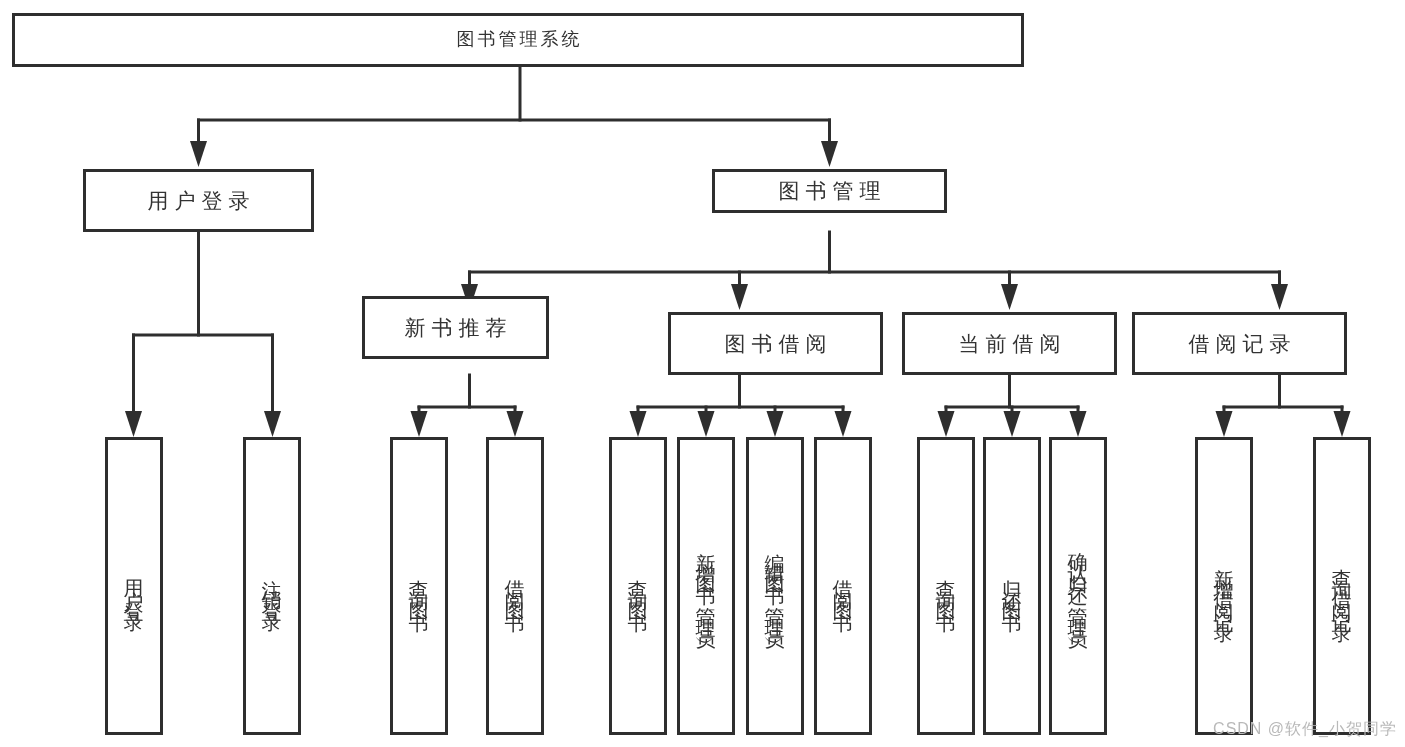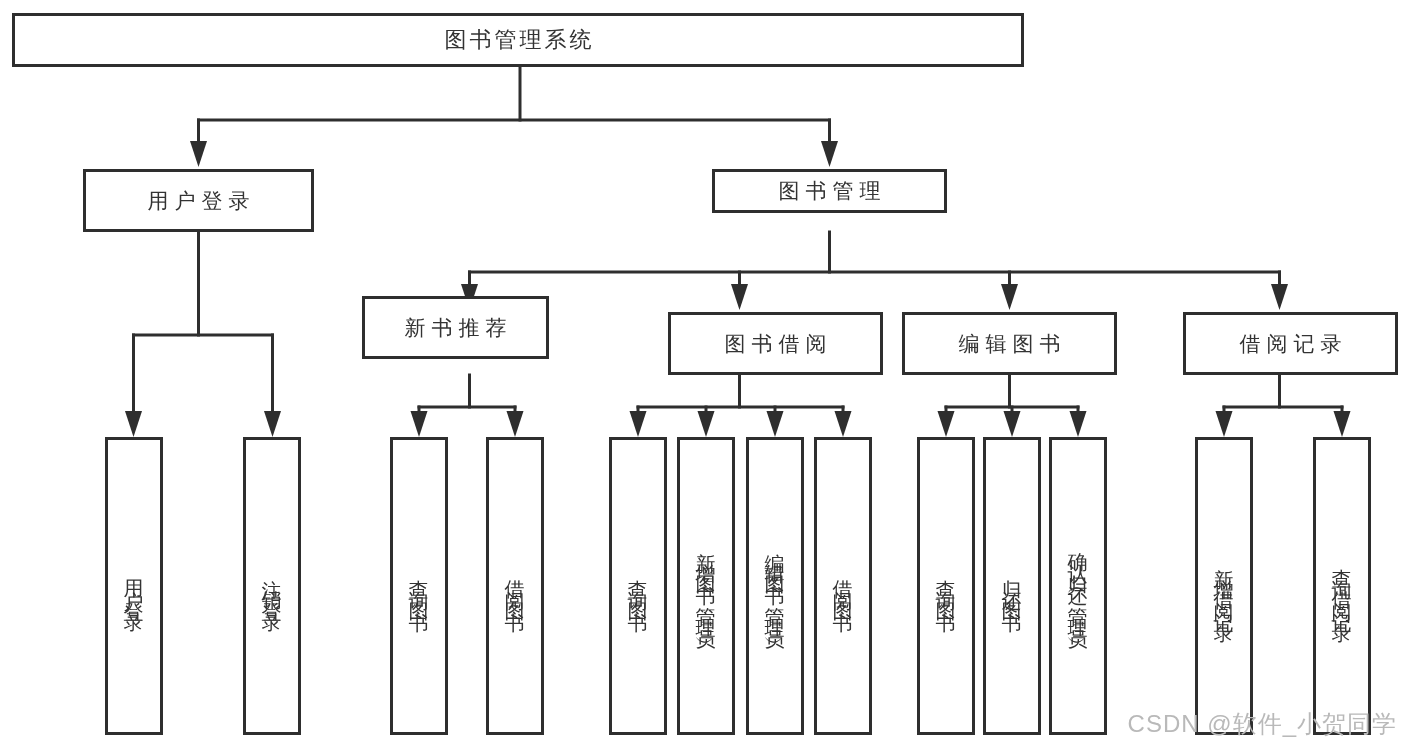--- a/index.html
+++ b/index.html
@@ -24,31 +24,31 @@
     box-sizing:border-box;
     border:3px solid var(--c-line);
     background:#ffffff;
     display:flex;align-items:center;justify-content:center;
     color:var(--c-text);
   }
   .node.h span{
     font-size:21px;letter-spacing:6px;margin-right:-6px;
     white-space:nowrap;line-height:1.2;
   }
-  .node.root span{font-size:22px;letter-spacing:3px;margin-right:-3px;}
+  .node.root span{font-size:18px;letter-spacing:3px;margin-right:-3px;}
   .node.v span{
     writing-mode:vertical-rl;
     text-orientation:mixed;
     font-size:20px;line-height:1;
     letter-spacing:11px;
     white-space:nowrap;
   }
   .watermark{
     position:absolute;right:8px;bottom:7px;
-    font-size:24px;letter-spacing:1px;
+    font-size:16px;letter-spacing:1px;
     color:var(--c-watermark);
     z-index:5;
   }
 </style>
 </head>
 <body>
 
 <div class="stage">
 
   <svg class="connectors" width="1405" height="747" viewBox="0 0 1405 747">
@@ -138,23 +138,23 @@
     <span>图书管理</span>
   </div>
 
   <div class="node h" style="left:362px;top:296px;width:187px;height:63px">
     <span>新书推荐</span>
   </div>
   <div class="node h" style="left:668px;top:312px;width:215px;height:63px">
     <span>图书借阅</span>
   </div>
   <div class="node h" style="left:902px;top:312px;width:215px;height:63px">
-    <span>编辑图书</span>
-  </div>
-  <div class="node h" style="left:1183px;top:312px;width:215px;height:63px">
+    <span>当前借阅</span>
+  </div>
+  <div class="node h" style="left:1132px;top:312px;width:215px;height:63px">
     <span>借阅记录</span>
   </div>
 
   <div class="node v" style="left:105px;top:437px;width:58px;height:298px">
     <span>用户登录</span>
   </div>
   <div class="node v" style="left:243px;top:437px;width:58px;height:298px">
     <span>注销登录</span>
   </div>
 

